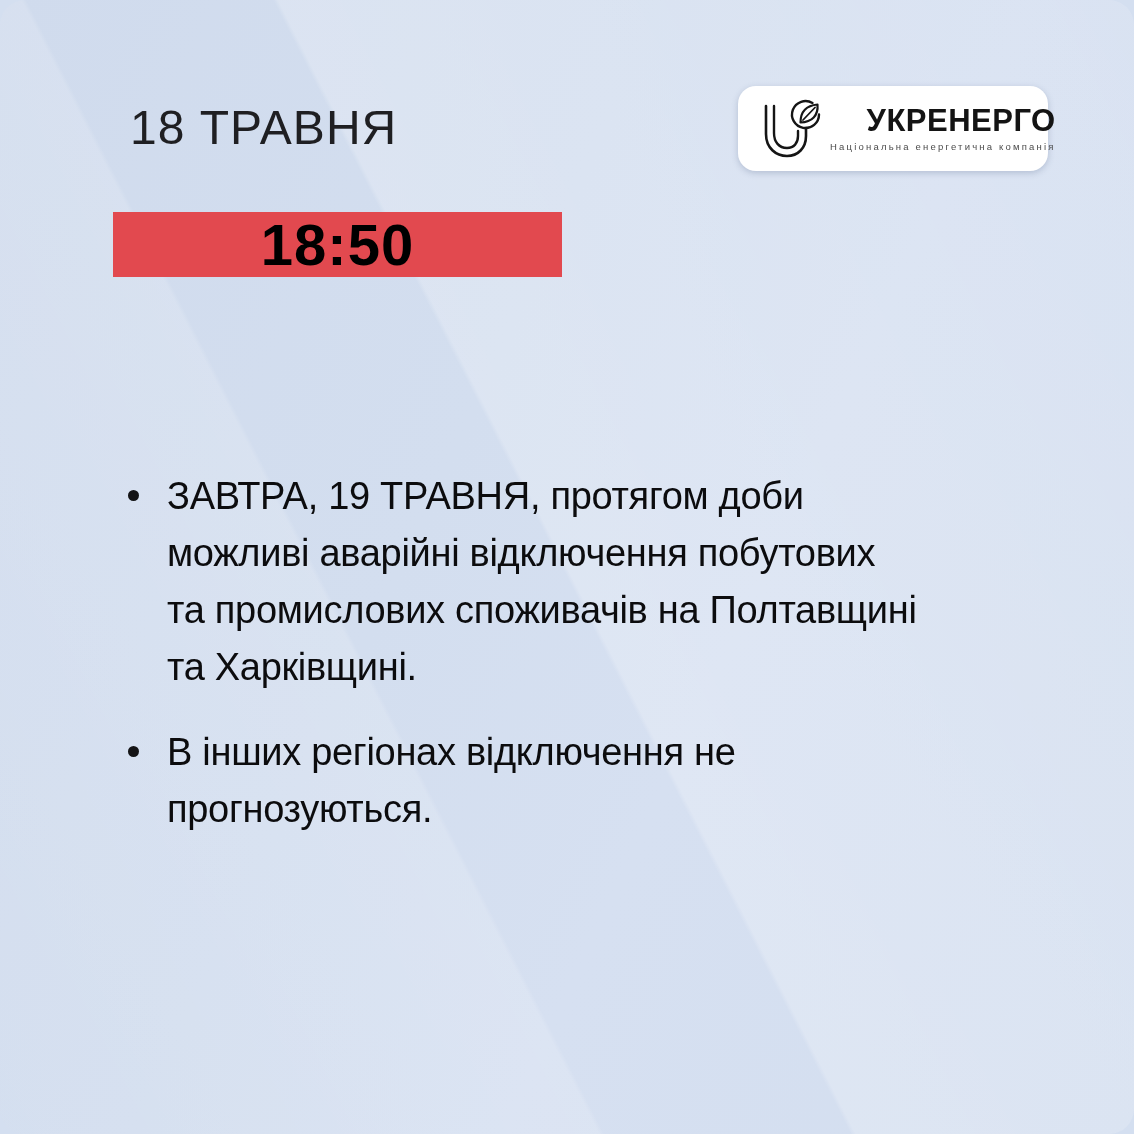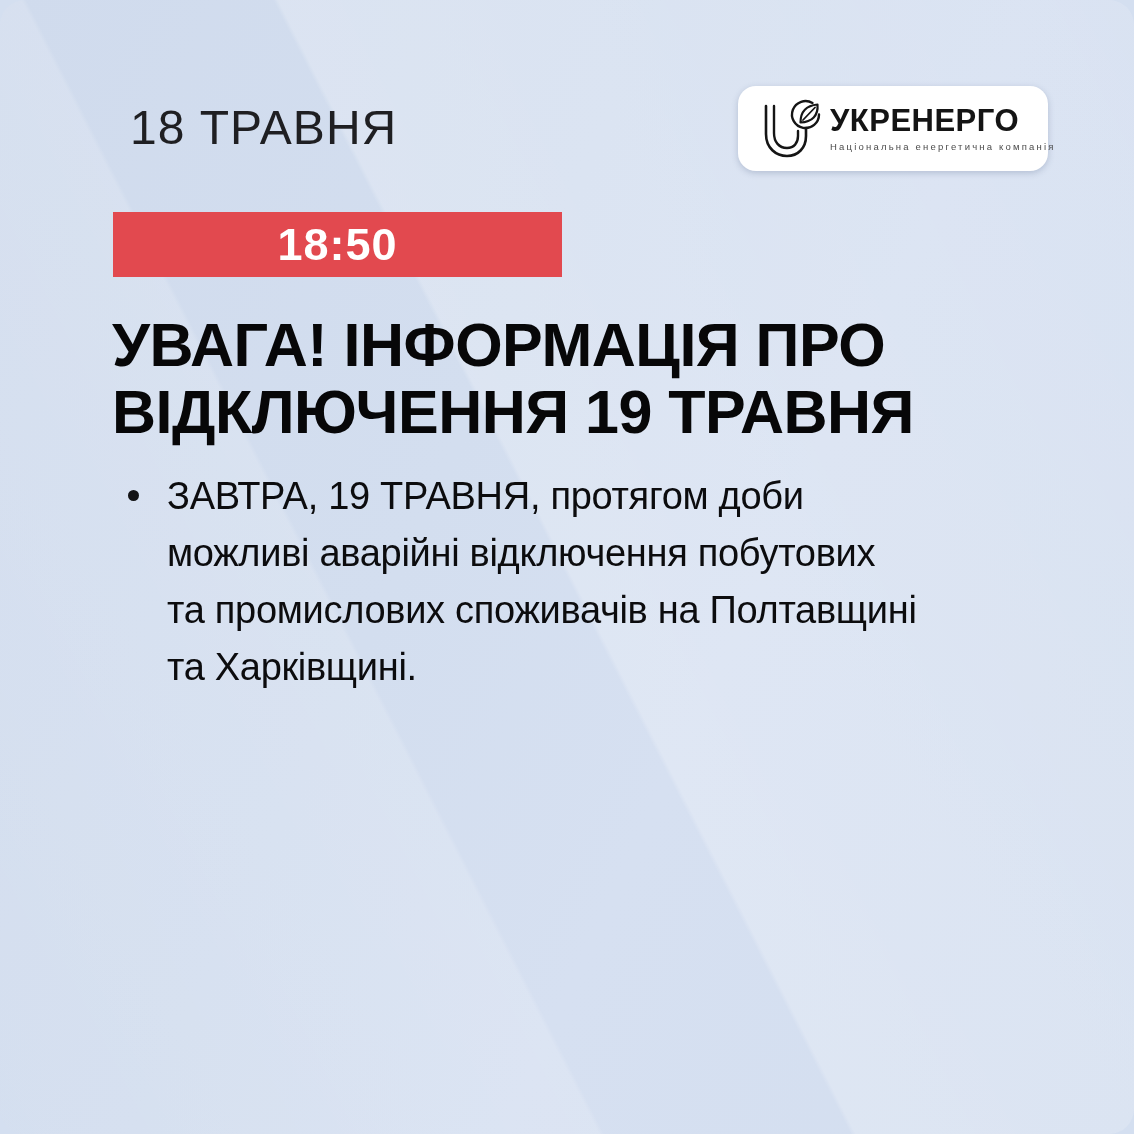--- a/index.html
+++ b/index.html
@@ -51,20 +51,21 @@
     padding: 0 14px 0 22px;
   }
   .logo-mark { flex: none; width: 62px; height: 64px; margin-top: 2px; }
   .logo-textcol { margin-left: 8px; display: flex; flex-direction: column; }
   .logo-name {
     font-size: 31px;
     font-weight: bold;
     color: #141414;
     letter-spacing: 0.5px;
     line-height: 1.05;
+    text-align: right;
   }
   .logo-tagline {
     margin-top: 4px;
     font-size: 9.5px;
     letter-spacing: 2.2px;
     color: #4c4c4c;
     white-space: nowrap;
   }
 
   .time-banner {
@@ -72,22 +73,22 @@
     left: 113px;
     top: 212px;
     width: 449px;
     height: 65px;
     background: #e2494f;
     display: flex;
     align-items: center;
     justify-content: center;
   }
   .time-banner .time-text {
-    color: #ffffff;
-    font-size: 45px;
+    color: #000000;
+    font-size: 58px;
     font-weight: bold;
     letter-spacing: 1px;
   }
 
   .headline {
     position: absolute;
     left: 112px;
     top: 312px;
     width: 940px;
     font-size: 61px;
@@ -149,26 +150,29 @@
     <div class="logo-textcol">
       <div class="logo-name">УКРЕНЕРГО</div>
       <div class="logo-tagline">Національна енергетична компанія</div>
     </div>
   </div>
 
   <div class="time-banner">
     <span class="time-text">18:50</span>
   </div>
 
-  <h1 class="headline">УВАГА! ІНФОРМАЦІЯ ПРО
-ВІДКЛЮЧЕННЯ 19 ТРАВНЯ</h1>
 
   <ul class="bullet-list">
     <li class="bullet-item">
       <span class="bullet-dot"></span>
       <span class="bullet-text">ЗАВТРА, 19 ТРАВНЯ, протягом доби
 можливі аварійні відключення побутових
 та промислових споживачів на Полтавщині
 та Харківщині.</span>
     </li>
+    <li class="bullet-item">
+      <span class="bullet-dot"></span>
+      <span class="bullet-text">В інших регіонах відключення не
+прогнозуються.</span>
+    </li>
   </ul>
 
 </div>
 
 </body></html>

